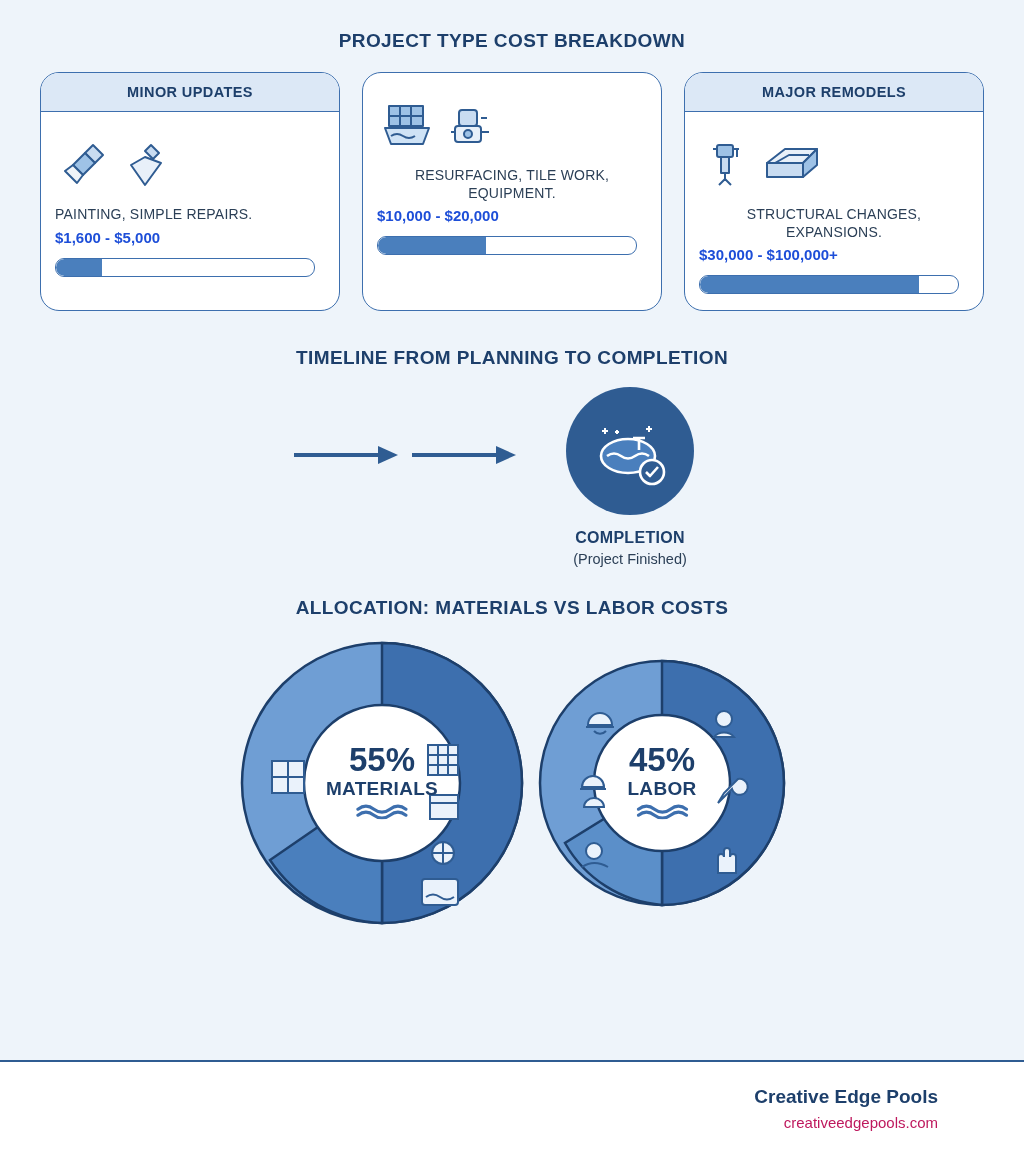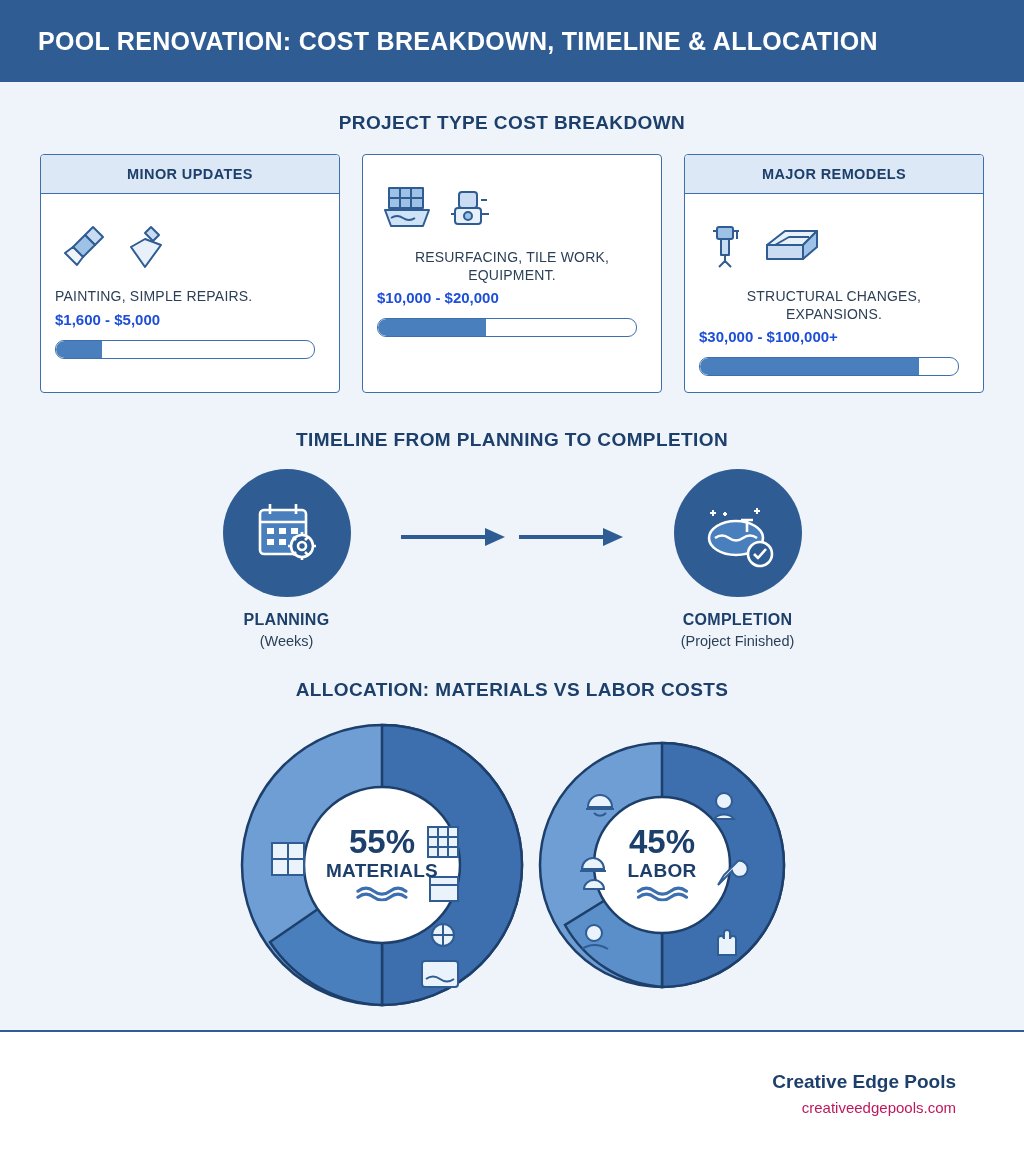--- a/index.html
+++ b/index.html
@@ -60,21 +60,21 @@
   .cards {
     display: flex;
     justify-content: space-between;
     margin-top: 20px;
     padding: 0 18px;
     box-sizing: border-box;
   }
   .card {
     width: 300px;
     border: 1.6px solid #3d6fae;
-    border-radius: 4px;
+    border-radius: 19px;
     background: #ffffff;
     box-sizing: border-box;
     overflow: hidden;
     display: flex;
     flex-direction: column;
   }
   .card-head {
     background: #dce8f6;
     text-align: center;
     font-size: 14.5px;
@@ -200,49 +200,46 @@
     font-weight: bold;
     color: #1d3f6b;
     letter-spacing: 0.3px;
   }
   .wave {
     margin-top: 3px;
   }
 
   
   .footer {
-    height: 124px;
+    height: 94px;
     background: #ffffff;
     border-top: 2px solid #2f5c92;
     display: flex;
     flex-direction: column;
     align-items: flex-end;
     justify-content: center;
-    padding-right: 68px;
+    padding-right: 86px;
     box-sizing: border-box;
   }
   .brand {
     font-size: 19px;
     font-weight: bold;
     color: #1d3f6b;
   }
   .site {
     margin-top: 6px;
     font-size: 15px;
     color: #be185d;
   }
 </style>
 </head>
 <body>
 
 <div class="page">
 
-  <div class="header">
-    <div class="header-title">POOL RENOVATION: COST BREAKDOWN, TIMELINE &amp; ALLOCATION</div>
-  </div>
 
   <div class="content">
 
     <div id="cost-section">
       <div class="section-title">PROJECT TYPE COST BREAKDOWN</div>
 
       <div class="cards">
 
         <div class="card">
           <div class="card-head">MINOR UPDATES</div>
@@ -329,43 +326,20 @@
         </div>
 
       </div>
     </div>
 
     <div id="timeline-section">
       <div class="section-title">TIMELINE FROM PLANNING TO COMPLETION</div>
 
       <div class="timeline">
 
-        <div class="tl-step">
-          <div class="tl-circle">
-            <svg width="78" height="78" viewBox="0 0 78 78">
-              <g stroke="#ffffff" stroke-width="2.6" fill="none" stroke-linejoin="round">
-                <rect x="12" y="16" width="46" height="44" rx="4" fill="#4a7fbd"></rect>
-                <path d="M12 28 h46"></path>
-                <path d="M22 10 v10 M48 10 v10"></path>
-                <g fill="#ffffff" stroke="none">
-                  <rect x="19" y="34" width="7" height="6"></rect>
-                  <rect x="31" y="34" width="7" height="6"></rect>
-                  <rect x="43" y="34" width="7" height="6"></rect>
-                  <rect x="19" y="45" width="7" height="6"></rect>
-                  <rect x="31" y="45" width="7" height="6"></rect>
-                </g>
-                <circle cx="54" cy="52" r="11" fill="#2f5c92"></circle>
-                <circle cx="54" cy="52" r="4"></circle>
-                <path d="M54 38 v4 M54 62 v4 M40 52 h4 M64 52 h4 M45 43 l3 3 M60 43 l-3 3 M45 61 l3 -3 M60 61 l-3 -3"></path>
-              </g>
-            </svg>
-          </div>
-          <div class="tl-label">PLANNING</div>
-          <div class="tl-sub">(Weeks)</div>
-        </div>
 
         <div class="tl-arrow">
           <svg width="104" height="22" viewBox="0 0 104 22">
             <line x1="0" y1="11" x2="84" y2="11" stroke="#2f5c92" stroke-width="4"></line>
             <polygon points="84,2 104,11 84,20" fill="#2f5c92"></polygon>
           </svg>
         </div>
 
 
         <div class="tl-arrow">

